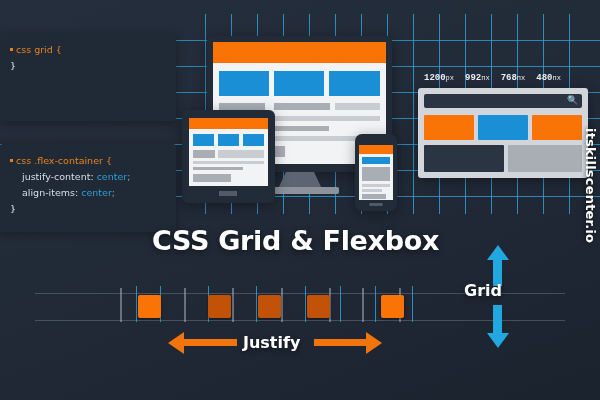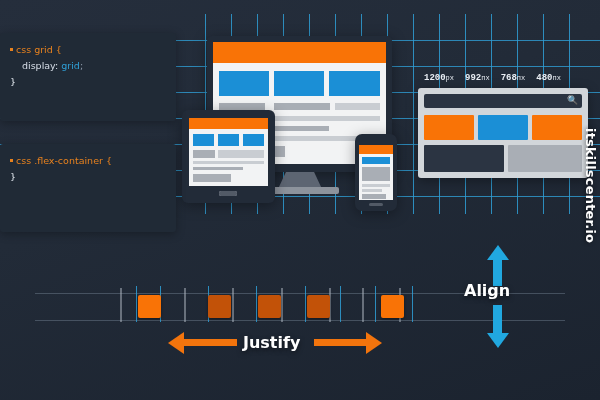--- a/index.html
+++ b/index.html
@@ -316,34 +316,39 @@
     <div class="bar-blue" style="left:478px; top:115px; width:50px; height:25px; border-radius:1px;"></div>
     <div class="bar-orange" style="left:532px; top:115px; width:50px; height:25px; border-radius:1px;"></div>
     <div class="bar-dark" style="left:424px; top:145px; width:80px; height:27px; border-radius:1px;"></div>
     <div class="bar-grey" style="left:508px; top:145px; width:74px; height:27px; border-radius:1px;"></div>
   </div>
 
   <div class="code-panel" style="left:0px; top:33px; width:176px; height:88px;">
     <div class="code-line">
       <span class="bullet"></span><span class="sel">css grid {</span>
     </div>
-    <div class="code-line ind">
-      <span class="prop">display:</span>
-      <span class="val-blue">grid</span><span class="punc">;</span>
-    </div>
     <div class="code-line brace">}</div>
   </div>
 
   <div class="code-panel" style="left:0px; top:144px; width:176px; height:88px;">
     <div class="code-line">
       <span class="bullet"></span><span class="sel">css .flex-container {</span>
     </div>
+    <div class="code-line ind">
+      <span class="prop">justify-content:</span>
+      <span class="val-blue">center</span><span class="punc">;</span>
+    </div>
+    <div class="code-line ind">
+      <span class="prop">align-items:</span>
+      <span class="val-blue">center</span><span class="punc">;</span>
+    </div>
     <div class="code-line brace">}</div>
   </div>
 
+  <div class="title" style="left:152px; top:225px;">CSS Grid &amp; Flexbox</div>
 
   <div class="grid-layer">
     <div class="hline-soft" style="left:35px;  top:293px; width:530px;"></div>
     <div class="hline-soft" style="left:35px;  top:320px; width:530px;"></div>
     <div class="vline" style="left:136px; top:286px; height:36px;"></div>
     <div class="vline" style="left:160px; top:286px; height:36px;"></div>
     <div class="vline" style="left:208px; top:286px; height:36px;"></div>
     <div class="vline" style="left:256px; top:286px; height:36px;"></div>
     <div class="vline" style="left:305px; top:286px; height:36px;"></div>
     <div class="vline" style="left:340px; top:286px; height:36px;"></div>
@@ -370,20 +375,20 @@
     <div class="arrow-head-l" style="left:168px; top:332px;"></div>
     <div class="arrow-shaft-h" style="left:184px; top:339px; width:53px;"></div>
     <div class="justify-label" style="left:243px; top:333px;">Justify</div>
     <div class="arrow-shaft-h" style="left:314px; top:339px; width:52px;"></div>
     <div class="arrow-head-r" style="left:366px; top:332px;"></div>
   </div>
 
   <div>
     <div class="arrow-head-u" style="left:487px; top:245px;"></div>
     <div class="arrow-shaft-v" style="left:493px; top:260px; height:26px;"></div>
-    <div class="align-label" style="left:464px; top:281px;">Align</div>
+    <div class="align-label" style="left:464px; top:281px;">Grid</div>
     <div class="arrow-shaft-v" style="left:493px; top:305px; height:28px;"></div>
     <div class="arrow-head-d" style="left:487px; top:333px;"></div>
   </div>
 
   <div class="watermark">itskillscenter.io</div>
 
 </div>
 
 </body></html>

